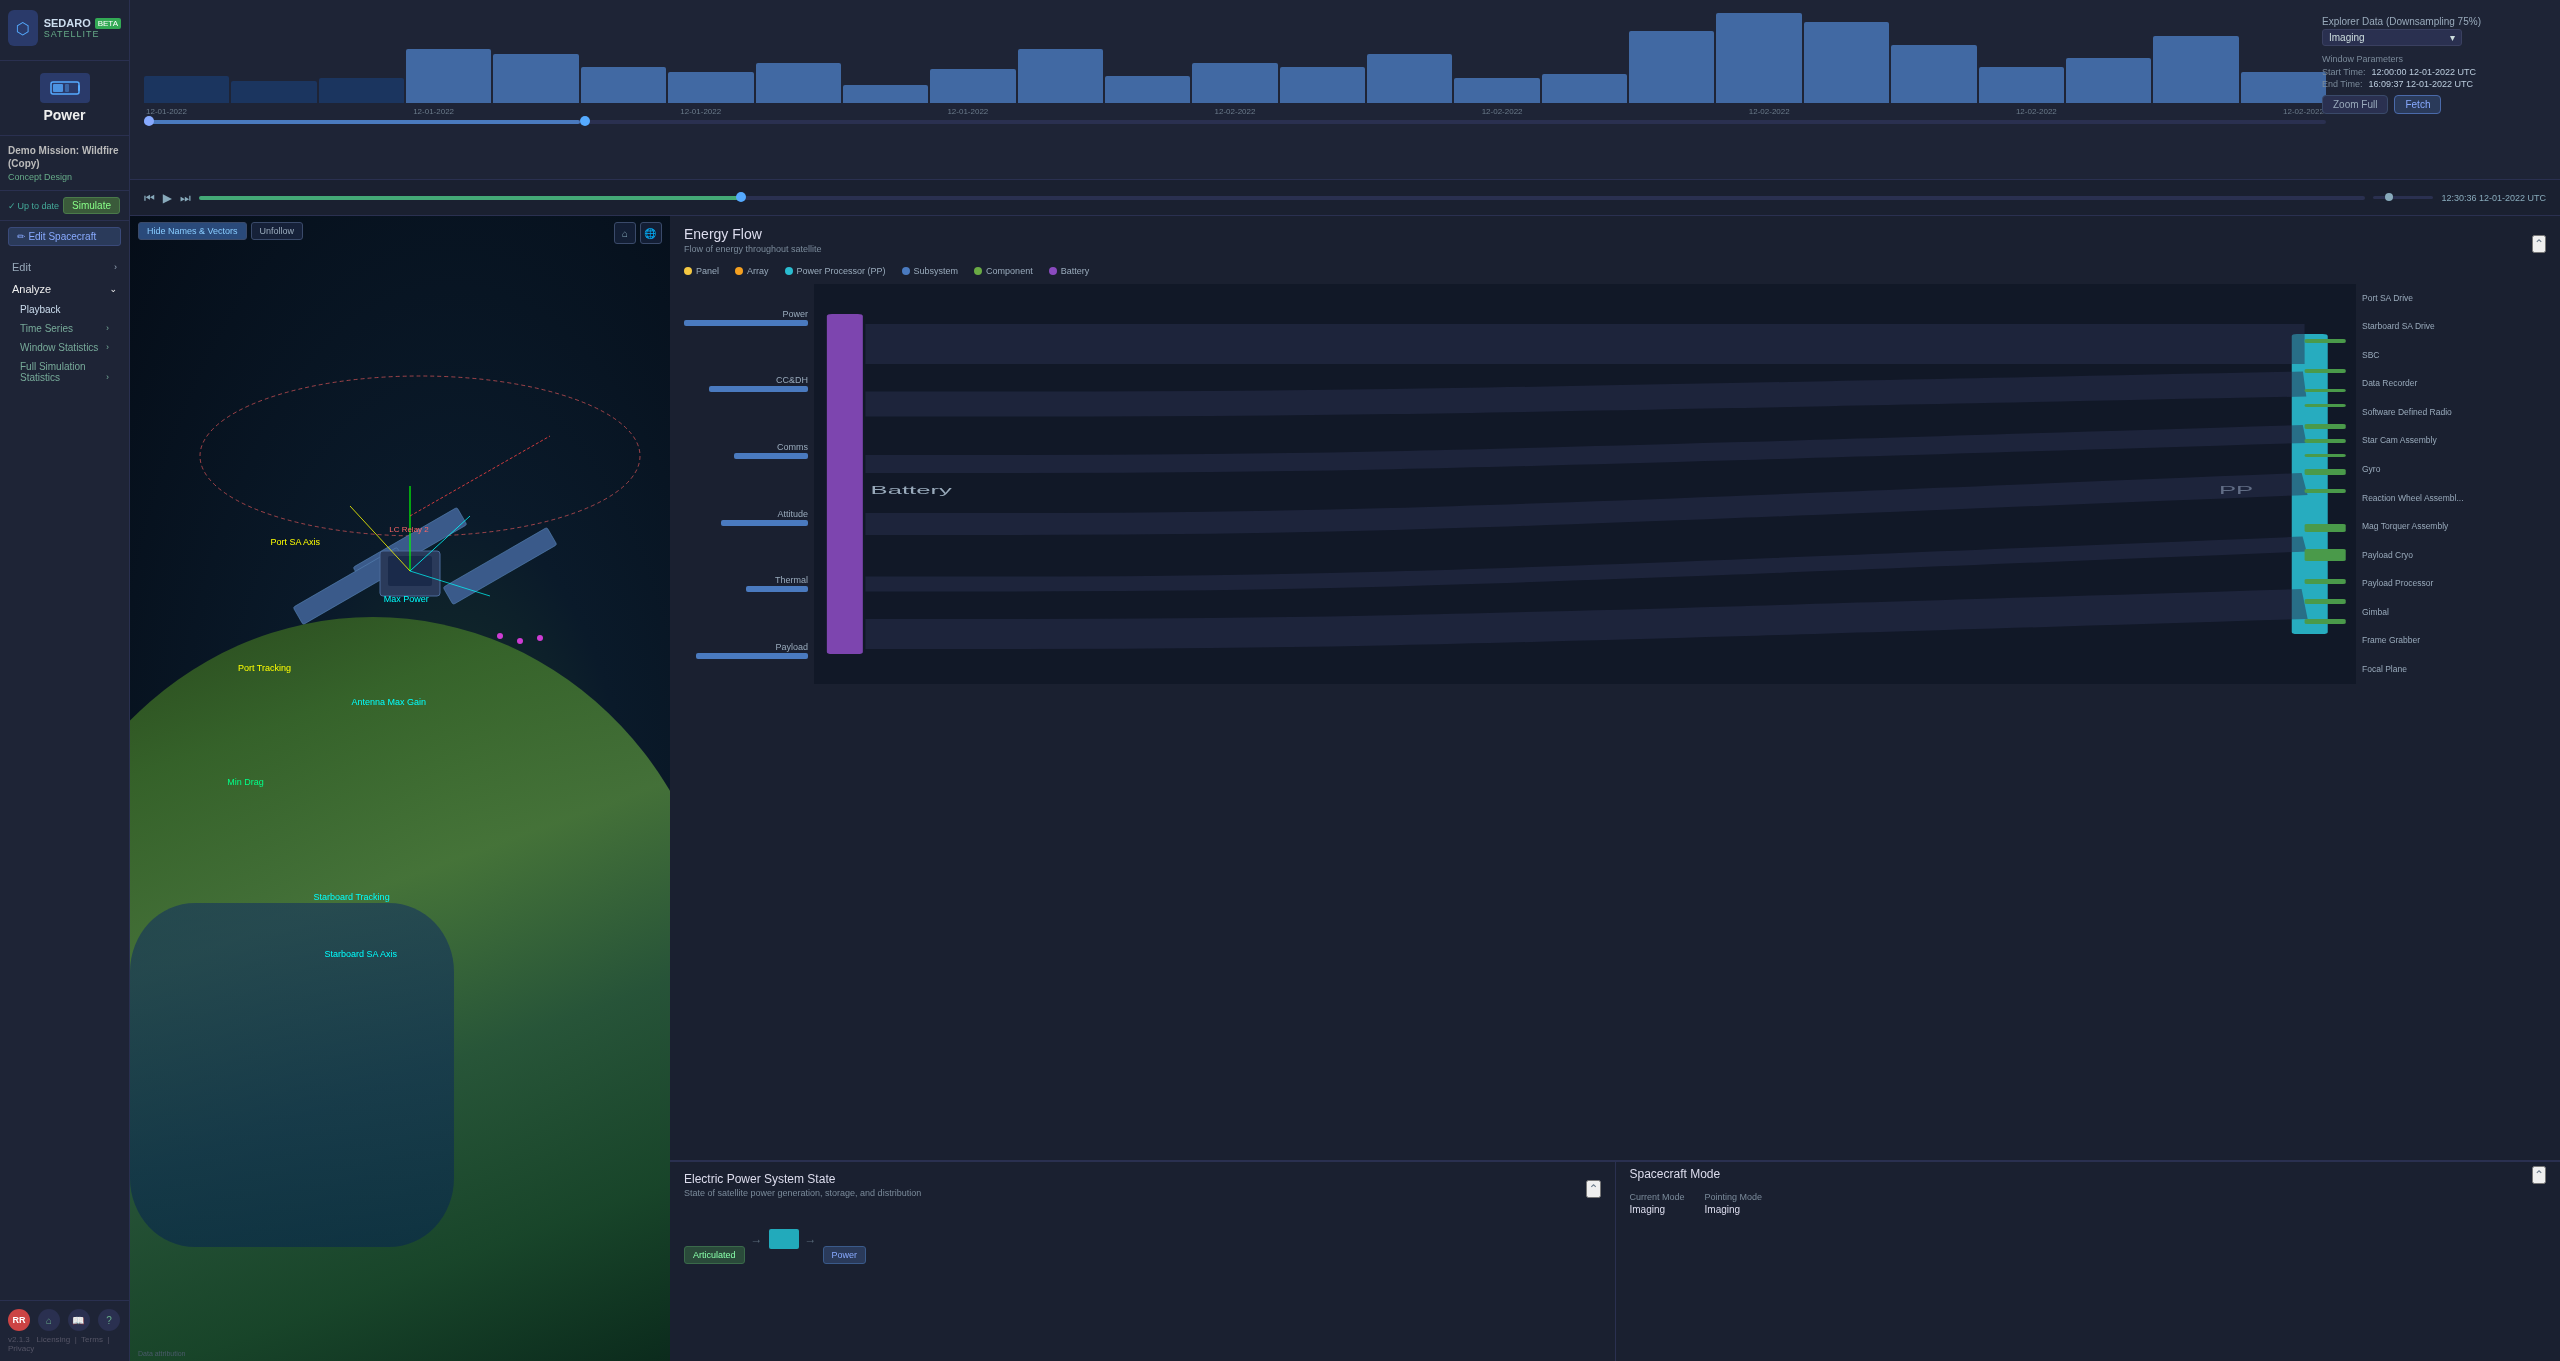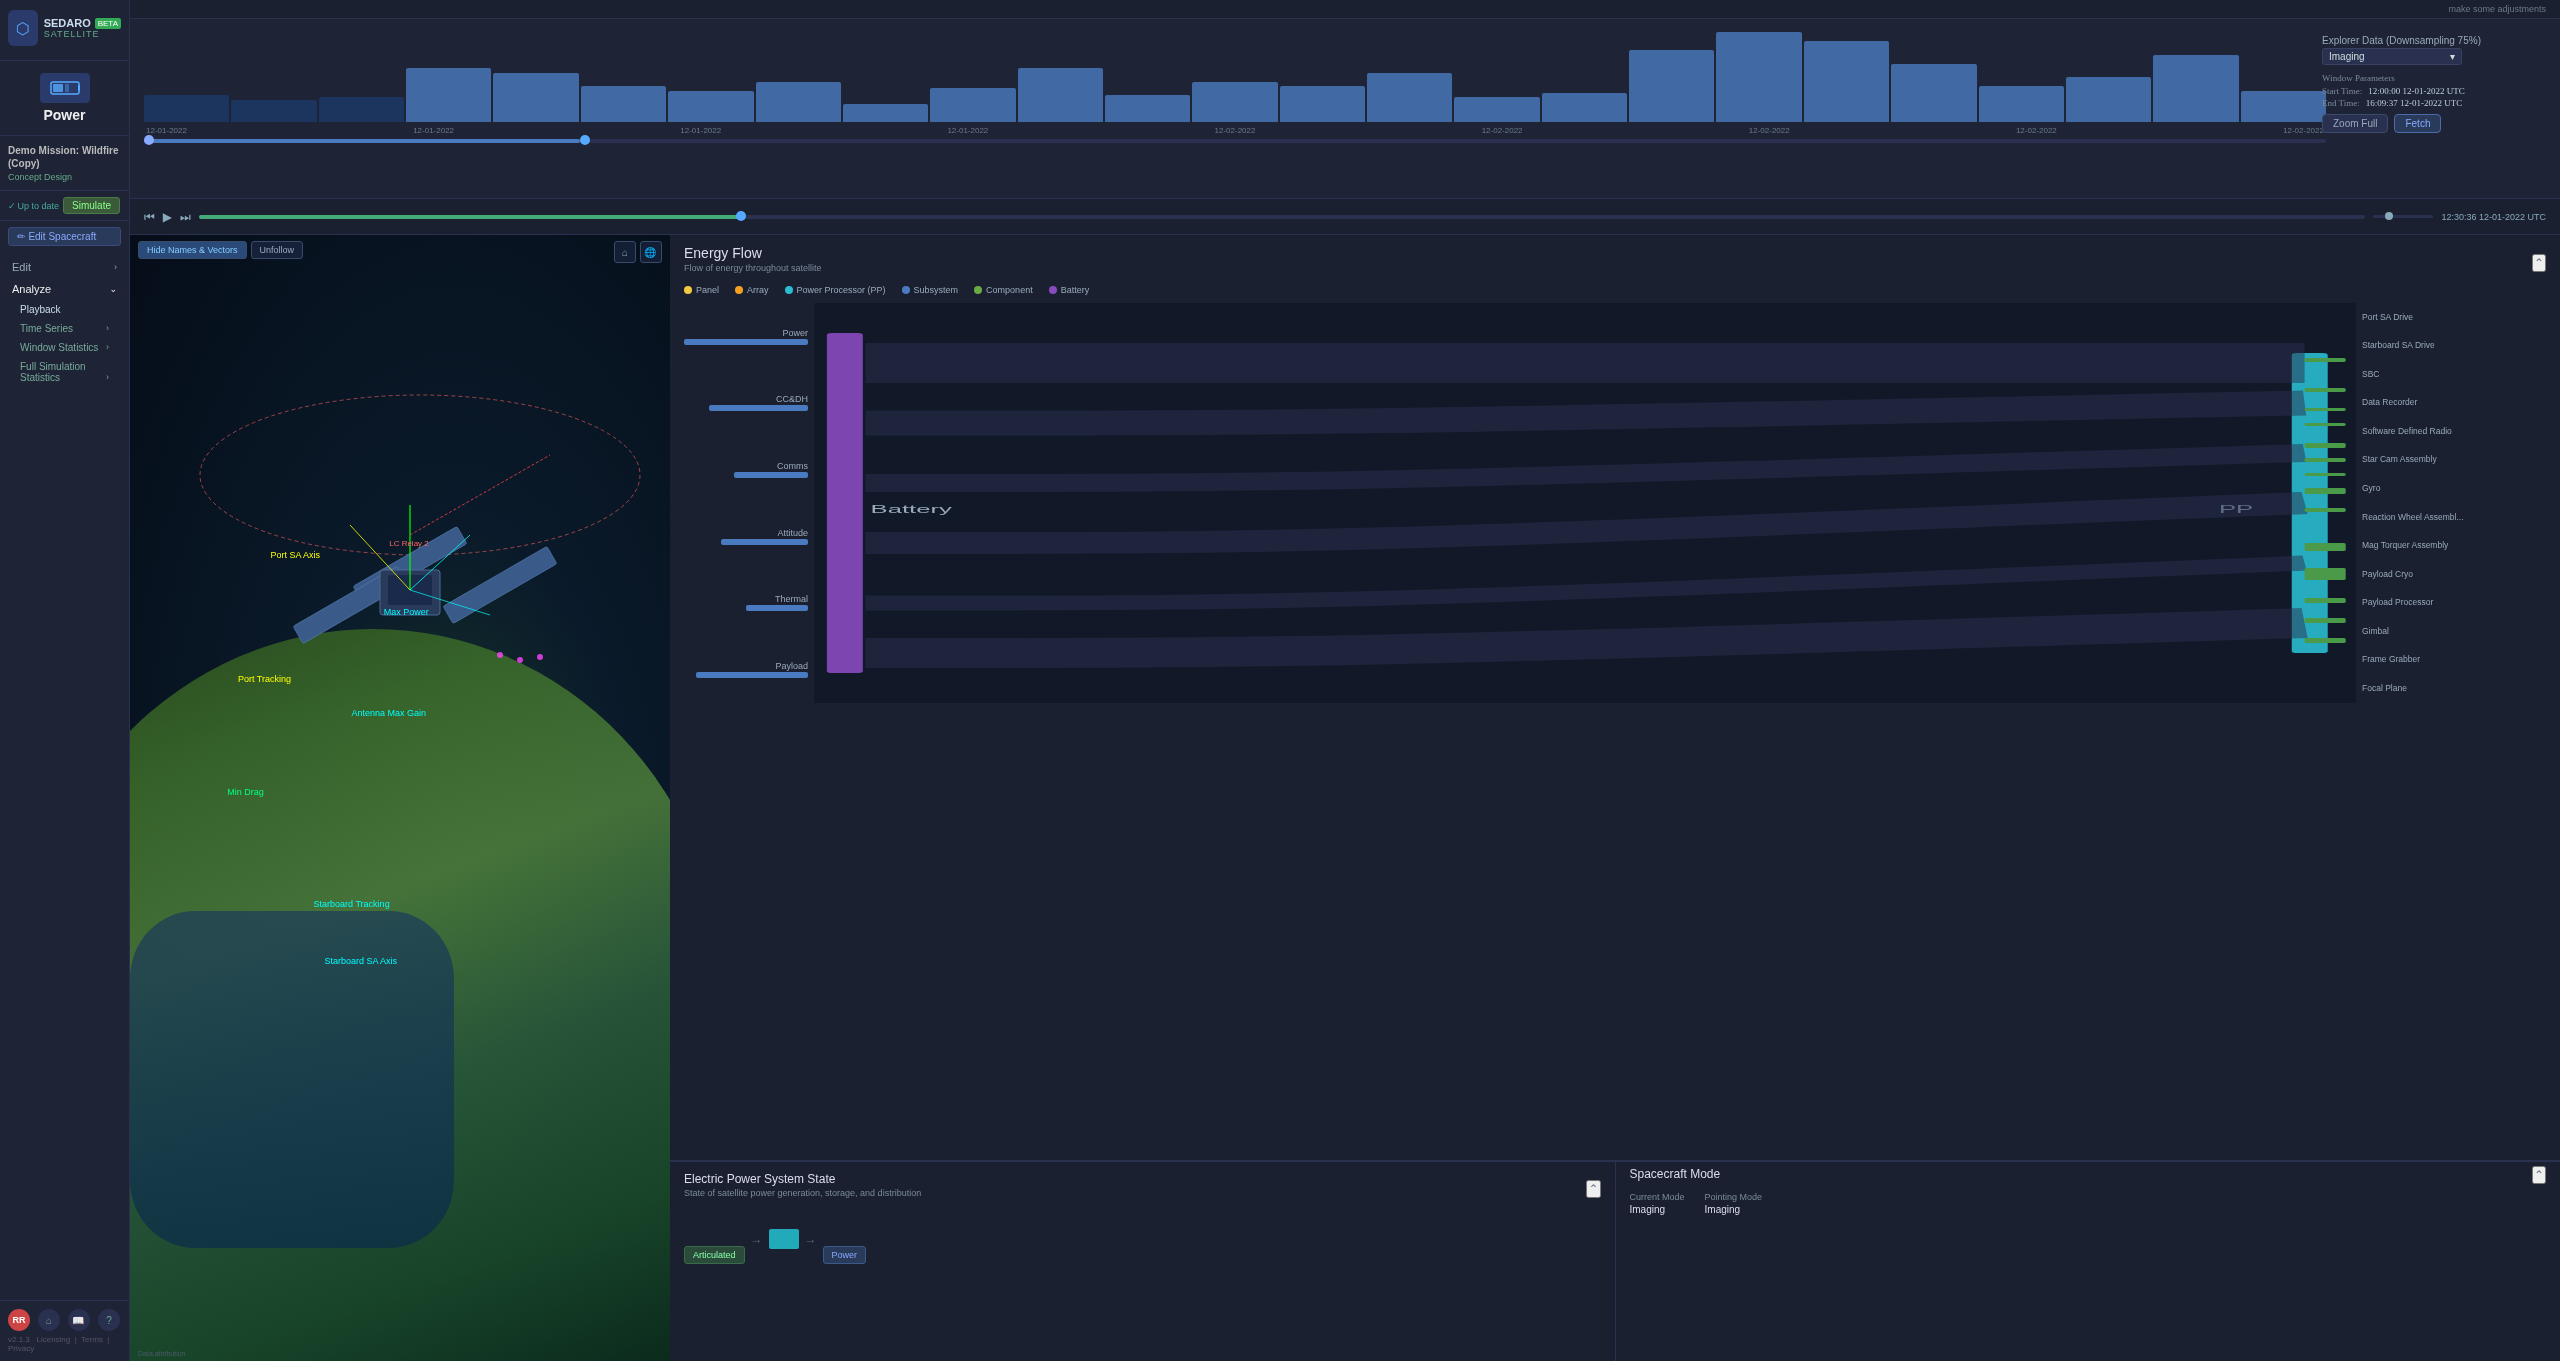--- a/index.html
+++ b/index.html
@@ -53,21 +53,21 @@
     .histogram-area { position: relative; height: 100px; display: flex; align-items: flex-end; gap: 2px; margin-bottom: 4px; }
     .hist-bar { background: #4a7abf; border-radius: 2px 2px 0 0; min-width: 14px; flex: 1; opacity: 0.8; }
 
     .date-labels { display: flex; justify-content: space-between; font-size: 8px; color: #6a7a8a; padding: 0 2px; }
 
     
     .sim-explorer-right { position: absolute; top: 8px; right: 14px; width: 200px; }
     .explorer-data-label { font-size: 10px; color: #9ab; margin-bottom: 2px; }
     .explorer-select { background: #2a3050; color: #cdd; border: 1px solid #3a4060; padding: 2px 6px; font-size: 10px; border-radius: 3px; width: 140px; cursor: pointer; display: flex; align-items: center; justify-content: space-between; }
 
-    .window-params { margin-top: 8px; font-family: Liberation Serif, serif; }
+    .window-params { margin-top: 8px; }
     .param-row { display: flex; gap: 6px; font-size: 9px; color: #9ab; margin-bottom: 2px; }
     .param-label { color: #7a8a9a; }
     .param-value { color: #bcd; }
 
     .zoom-fetch-row { display: flex; gap: 6px; margin-top: 6px; }
     .zoom-btn, .fetch-btn { padding: 3px 10px; border: 1px solid #3a4a6a; border-radius: 4px; font-size: 10px; cursor: pointer; background: #2a3050; color: #9ab; }
     .fetch-btn { background: #2a3a5a; color: #8af; border-color: #4a6aaa; }
 
     
     .playback-row { background: #1a2030; border-bottom: 1px solid #2a3050; padding: 4px 14px; display: flex; align-items: center; gap: 8px; height: 36px; }
@@ -232,23 +232,20 @@
         &nbsp;|&nbsp;
         <span style="cursor:pointer;">Terms</span>
         &nbsp;|&nbsp;
         <span style="cursor:pointer;">Privacy</span>
       </div>
     </div>
   </div>
 
   <div class="main-area">
 
-    <div class="top-bar">
-      <span>make some adjustments</span>
-    </div>
 
     <div class="sim-explorer">
 
       <div style="display:flex;height:130px;gap:10px;">
         <div style="flex:1;position:relative;">
 
           <div class="histogram-area" id="histogram-container" style="height:95px;">
           <div class="hist-bar" style="height: 27px; flex: 1 1 0%; background: rgb(26, 58, 106);"></div>
               <div class="hist-bar" style="height: 22.5px; flex: 1 1 0%; background: rgb(26, 58, 106);"></div>
               <div class="hist-bar" style="height: 25.2px; flex: 1 1 0%; background: rgb(26, 58, 106);"></div>

